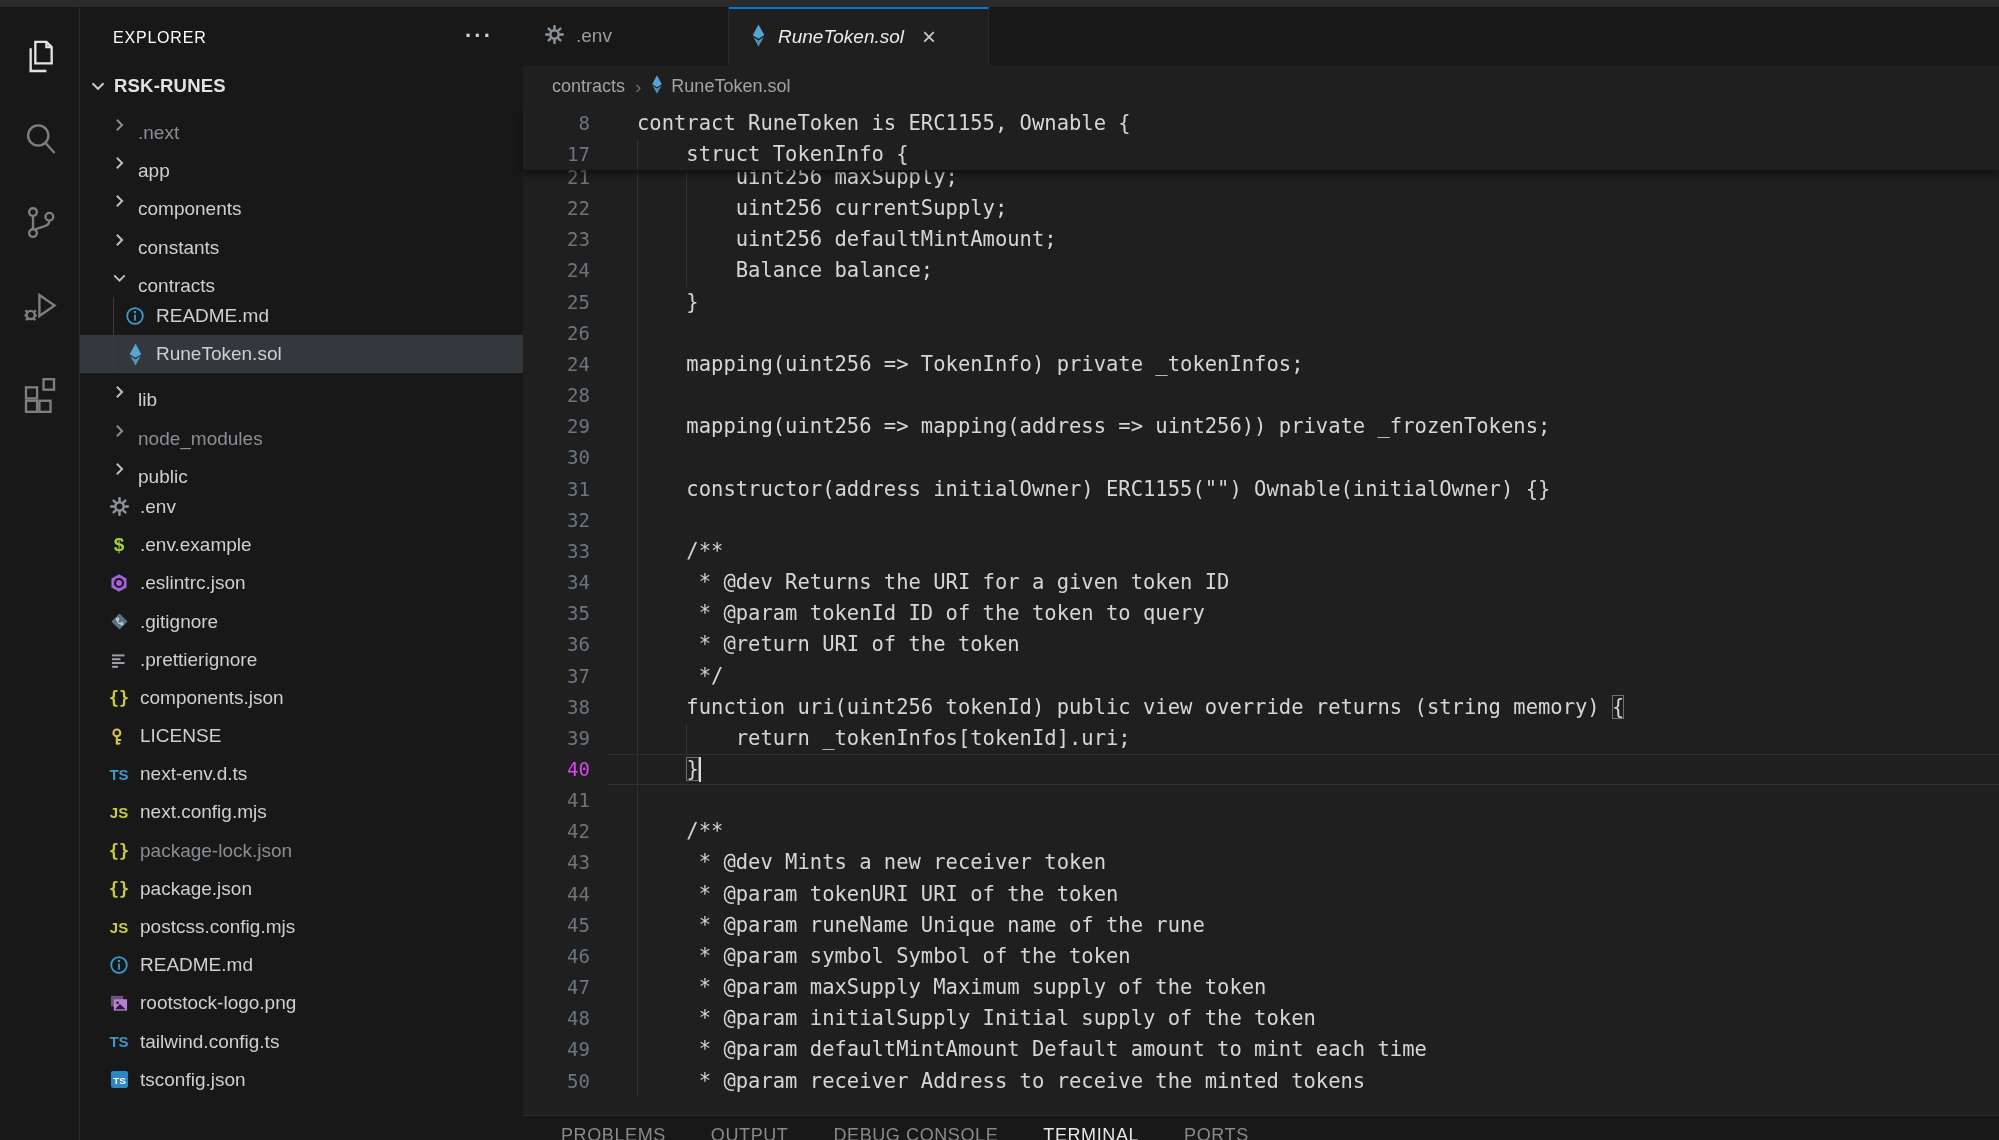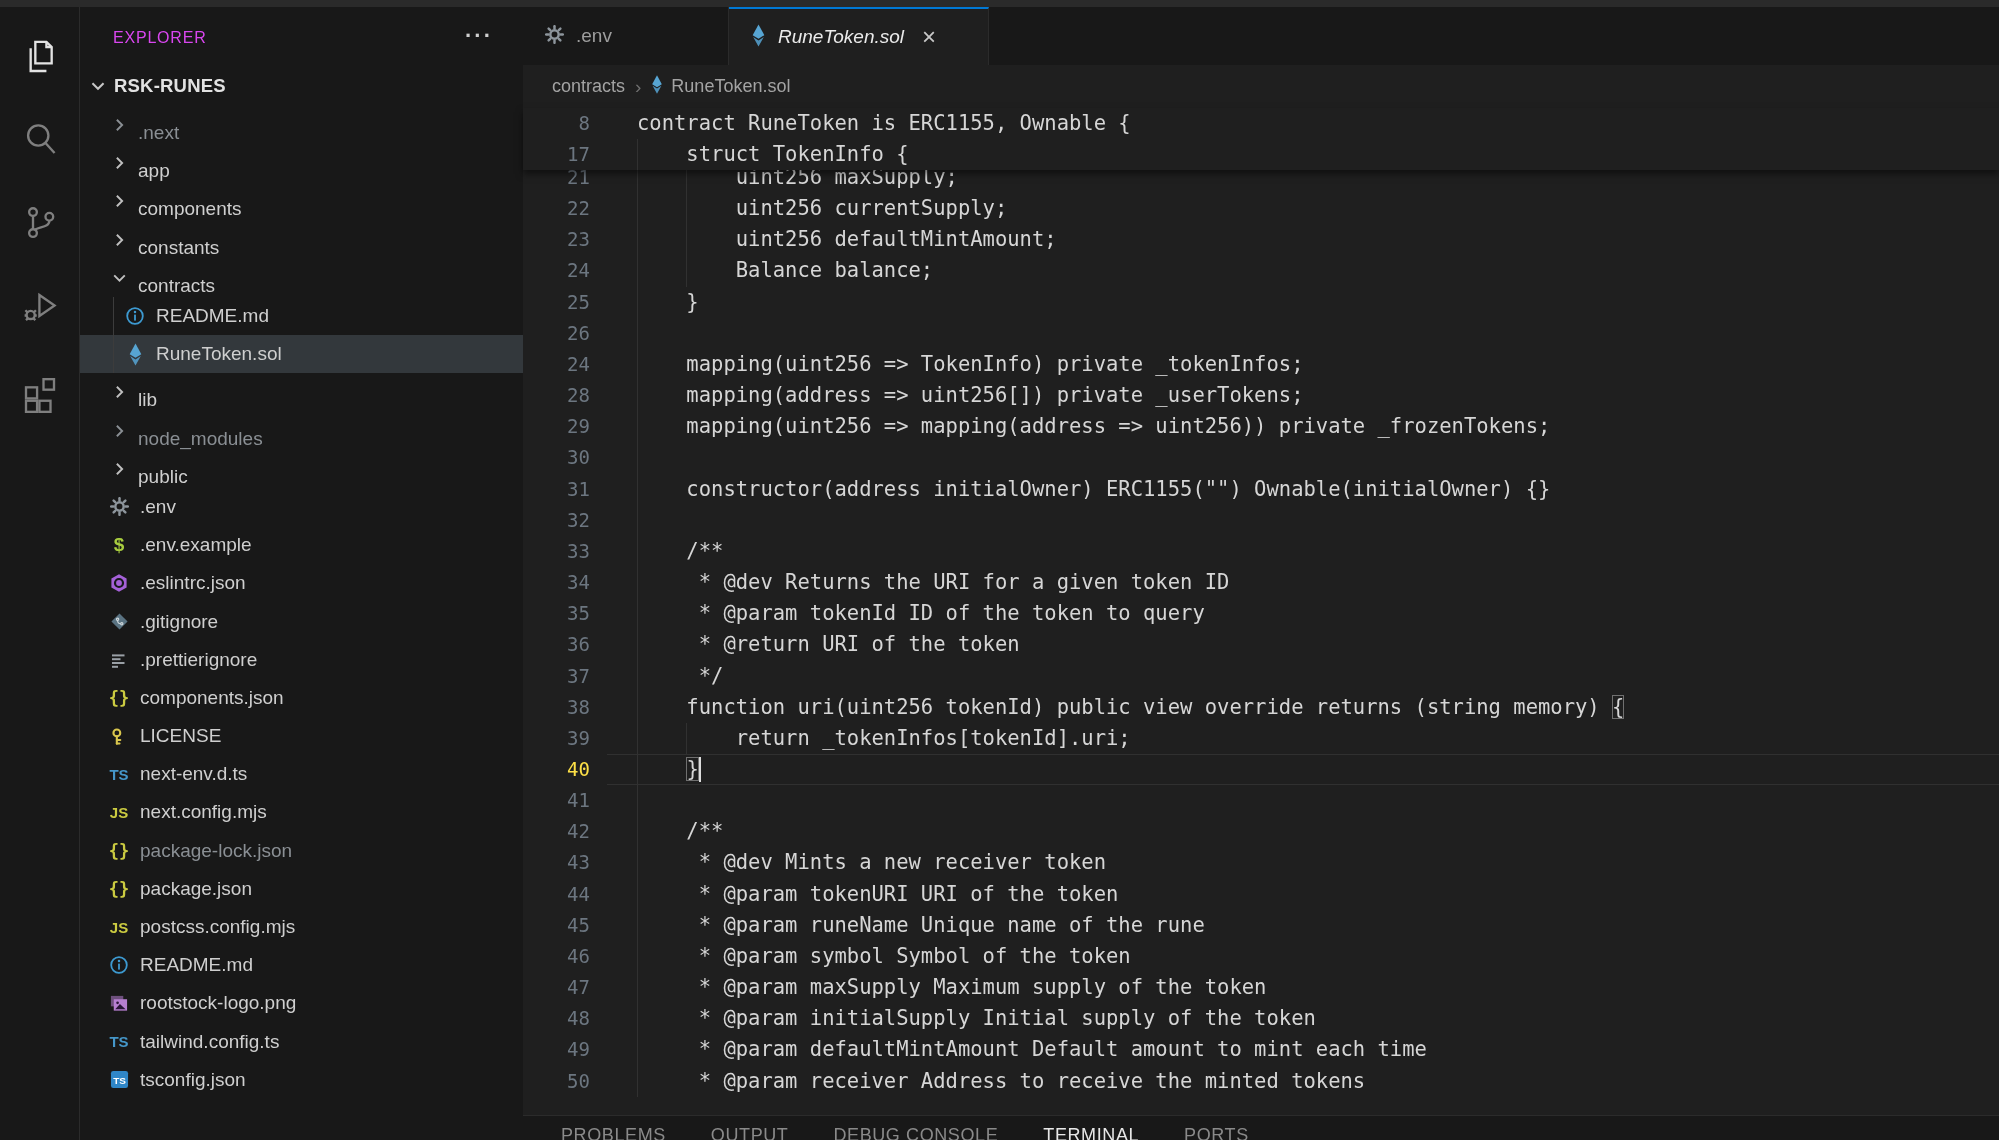--- a/index.html
+++ b/index.html
@@ -16,21 +16,21 @@
 
   
   #activity-bar { left:0; top:7px; width:80px; height:1133px; background:#181818; border-right:1px solid #2b2b2b; }
   .ab-item { position:absolute; left:18px; width:44px; height:44px; color:#7f7f7f; display:flex; align-items:center; justify-content:center; }
   .ab-item.active { color:#e3e3e3; }
   .ab-item svg { width:42px; height:42px; }
 
   
   #sidebar { left:80px; top:7px; width:443px; height:1133px; background:#181818; overflow:hidden; }
   #explorer-header { position:absolute; left:0; top:14px; width:443px; height:36px; }
-  #explorer-title { position:absolute; left:33px; top:8px; font-size:16px; letter-spacing:0.8px; color:#d946ef; }
+  #explorer-title { position:absolute; left:33px; top:8px; font-size:16px; letter-spacing:0.8px; color:#ffffff; }
   #explorer-kebab { position:absolute; right:30px; top:2px; font-size:22px; font-weight:bold; color:#cfcfcf; letter-spacing:2px; }
   #root-row { position:absolute; left:0; top:60px; width:443px; height:38px; display:flex; align-items:center; }
   #root-chevron { margin-left:8px; width:20px; height:20px; color:#c7c7c7; }
   #root-label { margin-left:6px; font-size:18.5px; font-weight:bold; color:#e2e2e2; letter-spacing:0.2px; }
   #tree { position:absolute; left:0; top:99px; width:443px; }
   .tree-row { position:relative; width:443px; height:38.2px; display:flex; align-items:center; font-size:19px; color:#cfcfcf; }
   .tree-row.selected { background:#33383c; }
   .tree-row.dimmed { color:#8a8f94; }
   .tree-row .chev { position:absolute; left:30px; top:50%; transform:translateY(-50%); width:19px; height:19px; color:#c0c0c0; }
   .tree-row.dimmed .chev { color:#8a8f94; }
@@ -57,21 +57,21 @@
   .tab svg, .tab .tico { flex:none; }
 
   #breadcrumbs { position:absolute; left:0; top:58px; width:1476px; height:43px; background:#1f1f1f; display:flex; align-items:center; padding-left:29px; font-size:18px; color:#a3a3a3; }
   #breadcrumbs .sep { margin:0 10px; color:#6f6f6f; font-size:19px; }
   #breadcrumbs svg { margin-right:8px; }
 
   #editor-bg { position:absolute; left:0; top:101px; width:1476px; height:1007px; background:#1f1f1f; }
 
   .code-row { position:relative; height:31.17px; white-space:pre; }
   .code-row .gutter { position:absolute; left:0; top:0; width:67px; height:100%; text-align:right; color:#6c7680; font:19px "DejaVu Sans Mono",monospace; line-height:31.17px; }
-  .code-row.current .gutter { color:#fde047; }
+  .code-row.current .gutter { color:#d946ef; }
   .code-row .ctext { position:absolute; left:114px; top:0; height:100%; color:#d6d6d6; font:20.5px "DejaVu Sans Mono",monospace; line-height:31.17px; }
   .code-row .guide { position:absolute; top:0; bottom:0; border-left:1px solid #313131; }
   .code-row .cl-overlay { position:absolute; left:84px; right:0; top:0; bottom:0; border-top:1px solid #303030; border-bottom:1px solid #303030; }
   .bracket-box { outline:1px solid #707070; outline-offset:-1px; }
   .cursor-bar { display:inline-block; width:2px; height:25px; background:#dcdcdc; vertical-align:middle; margin-left:0px; }
 
   #sticky { position:absolute; left:0; top:101px; width:1476px; background:#1f1f1f; box-shadow:0 4px 7px rgba(0,0,0,0.5); z-index:3; }
   #code-lines { position:absolute; left:0; top:155px; width:1476px; z-index:1; }
 
   #panel { position:absolute; left:0; top:1108px; width:1476px; height:32px; background:#181818; border-top:1px solid #2b2b2b; overflow:hidden; z-index:4; }
@@ -395,21 +395,21 @@
 
     <div id="editor-bg"></div>
     <div id="code-lines">
         <div class="code-row"><span class="guide" style="left: 114px;"></span><span class="guide" style="left: 163.36px;"></span><span class="gutter">21</span><span class="ctext">        uint256 maxSupply;</span></div>
         <div class="code-row"><span class="guide" style="left: 114px;"></span><span class="guide" style="left: 163.36px;"></span><span class="gutter">22</span><span class="ctext">        uint256 currentSupply;</span></div>
         <div class="code-row"><span class="guide" style="left: 114px;"></span><span class="guide" style="left: 163.36px;"></span><span class="gutter">23</span><span class="ctext">        uint256 defaultMintAmount;</span></div>
         <div class="code-row"><span class="guide" style="left: 114px;"></span><span class="guide" style="left: 163.36px;"></span><span class="gutter">24</span><span class="ctext">        Balance balance;</span></div>
         <div class="code-row"><span class="guide" style="left: 114px;"></span><span class="gutter">25</span><span class="ctext">    }</span></div>
         <div class="code-row"><span class="guide" style="left: 114px;"></span><span class="gutter">26</span><span class="ctext"></span></div>
         <div class="code-row"><span class="guide" style="left: 114px;"></span><span class="gutter">24</span><span class="ctext">    mapping(uint256 =&gt; TokenInfo) private _tokenInfos;</span></div>
-        <div class="code-row"><span class="guide" style="left: 114px;"></span><span class="gutter">28</span><span class="ctext">    mapping(address =&gt; uint256[]) private _userTokens;</span></div>
+        <div class="code-row"><span class="guide" style="left: 114px;"></span><span class="gutter">28</span></div>
         <div class="code-row"><span class="guide" style="left: 114px;"></span><span class="gutter">29</span><span class="ctext">    mapping(uint256 =&gt; mapping(address =&gt; uint256)) private _frozenTokens;</span></div>
         <div class="code-row"><span class="guide" style="left: 114px;"></span><span class="gutter">30</span><span class="ctext"></span></div>
         <div class="code-row"><span class="guide" style="left: 114px;"></span><span class="gutter">31</span><span class="ctext">    constructor(address initialOwner) ERC1155("") Ownable(initialOwner) {}</span></div>
         <div class="code-row"><span class="guide" style="left: 114px;"></span><span class="gutter">32</span><span class="ctext"></span></div>
         <div class="code-row"><span class="guide" style="left: 114px;"></span><span class="gutter">33</span><span class="ctext">    /**</span></div>
         <div class="code-row"><span class="guide" style="left: 114px;"></span><span class="gutter">34</span><span class="ctext">     * @dev Returns the URI for a given token ID</span></div>
         <div class="code-row"><span class="guide" style="left: 114px;"></span><span class="gutter">35</span><span class="ctext">     * @param tokenId ID of the token to query</span></div>
         <div class="code-row"><span class="guide" style="left: 114px;"></span><span class="gutter">36</span><span class="ctext">     * @return URI of the token</span></div>
         <div class="code-row"><span class="guide" style="left: 114px;"></span><span class="gutter">37</span><span class="ctext">     */</span></div>
         <div class="code-row"><span class="guide" style="left: 114px;"></span><span class="gutter">38</span><span class="ctext">    function uri(uint256 tokenId) public view override returns (string memory) <span class="bracket-box">{</span></span></div>

